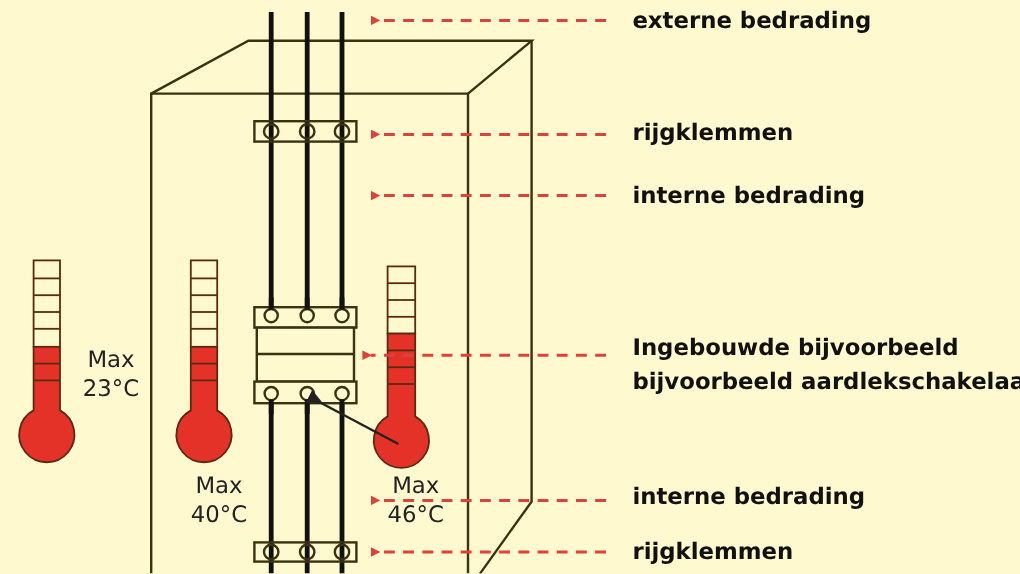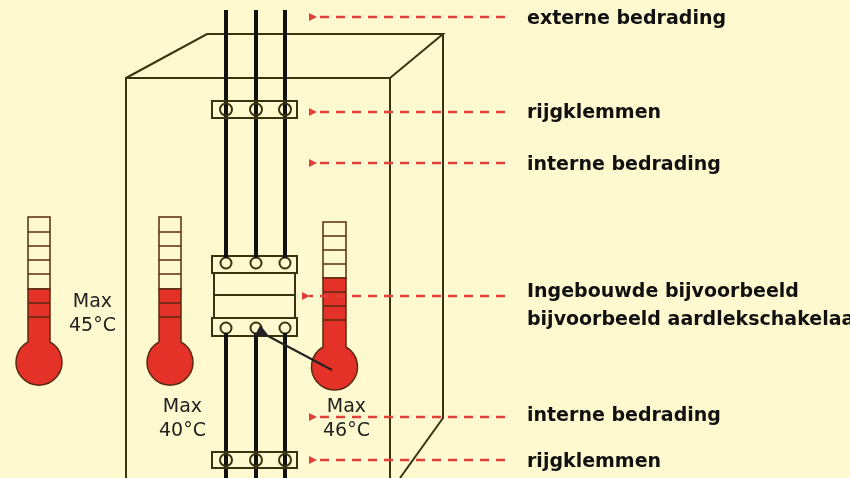--- a/index.html
+++ b/index.html
@@ -139,21 +139,21 @@
 <div class="label" style="left:527px; top:5px;">externe bedrading</div>
 <div class="label" style="left:527px; top:99px;">rijgklemmen</div>
 <div class="label" style="left:527px; top:151px;">interne bedrading</div>
 <div class="label" style="left:527px; top:278px;">Ingebouwde bijvoorbeeld</div>
 <div class="label" style="left:527px; top:306px;">bijvoorbeeld aardlekschakelaar</div>
 <div class="label" style="left:527px; top:402px;">interne bedrading</div>
 <div class="label" style="left:527px; top:448px;">rijgklemmen</div>
 
 <div class="temp" style="left:69px; top:288px;">
   <div>Max</div>
-  <div>45°C</div>
+  <div>23°C</div>
 </div>
 <div class="temp" style="left:159px; top:393px;">
   <div>Max</div>
   <div>40°C</div>
 </div>
 <div class="temp" style="left:323px; top:393px;">
   <div>Max</div>
   <div>46°C</div>
 </div>
 

